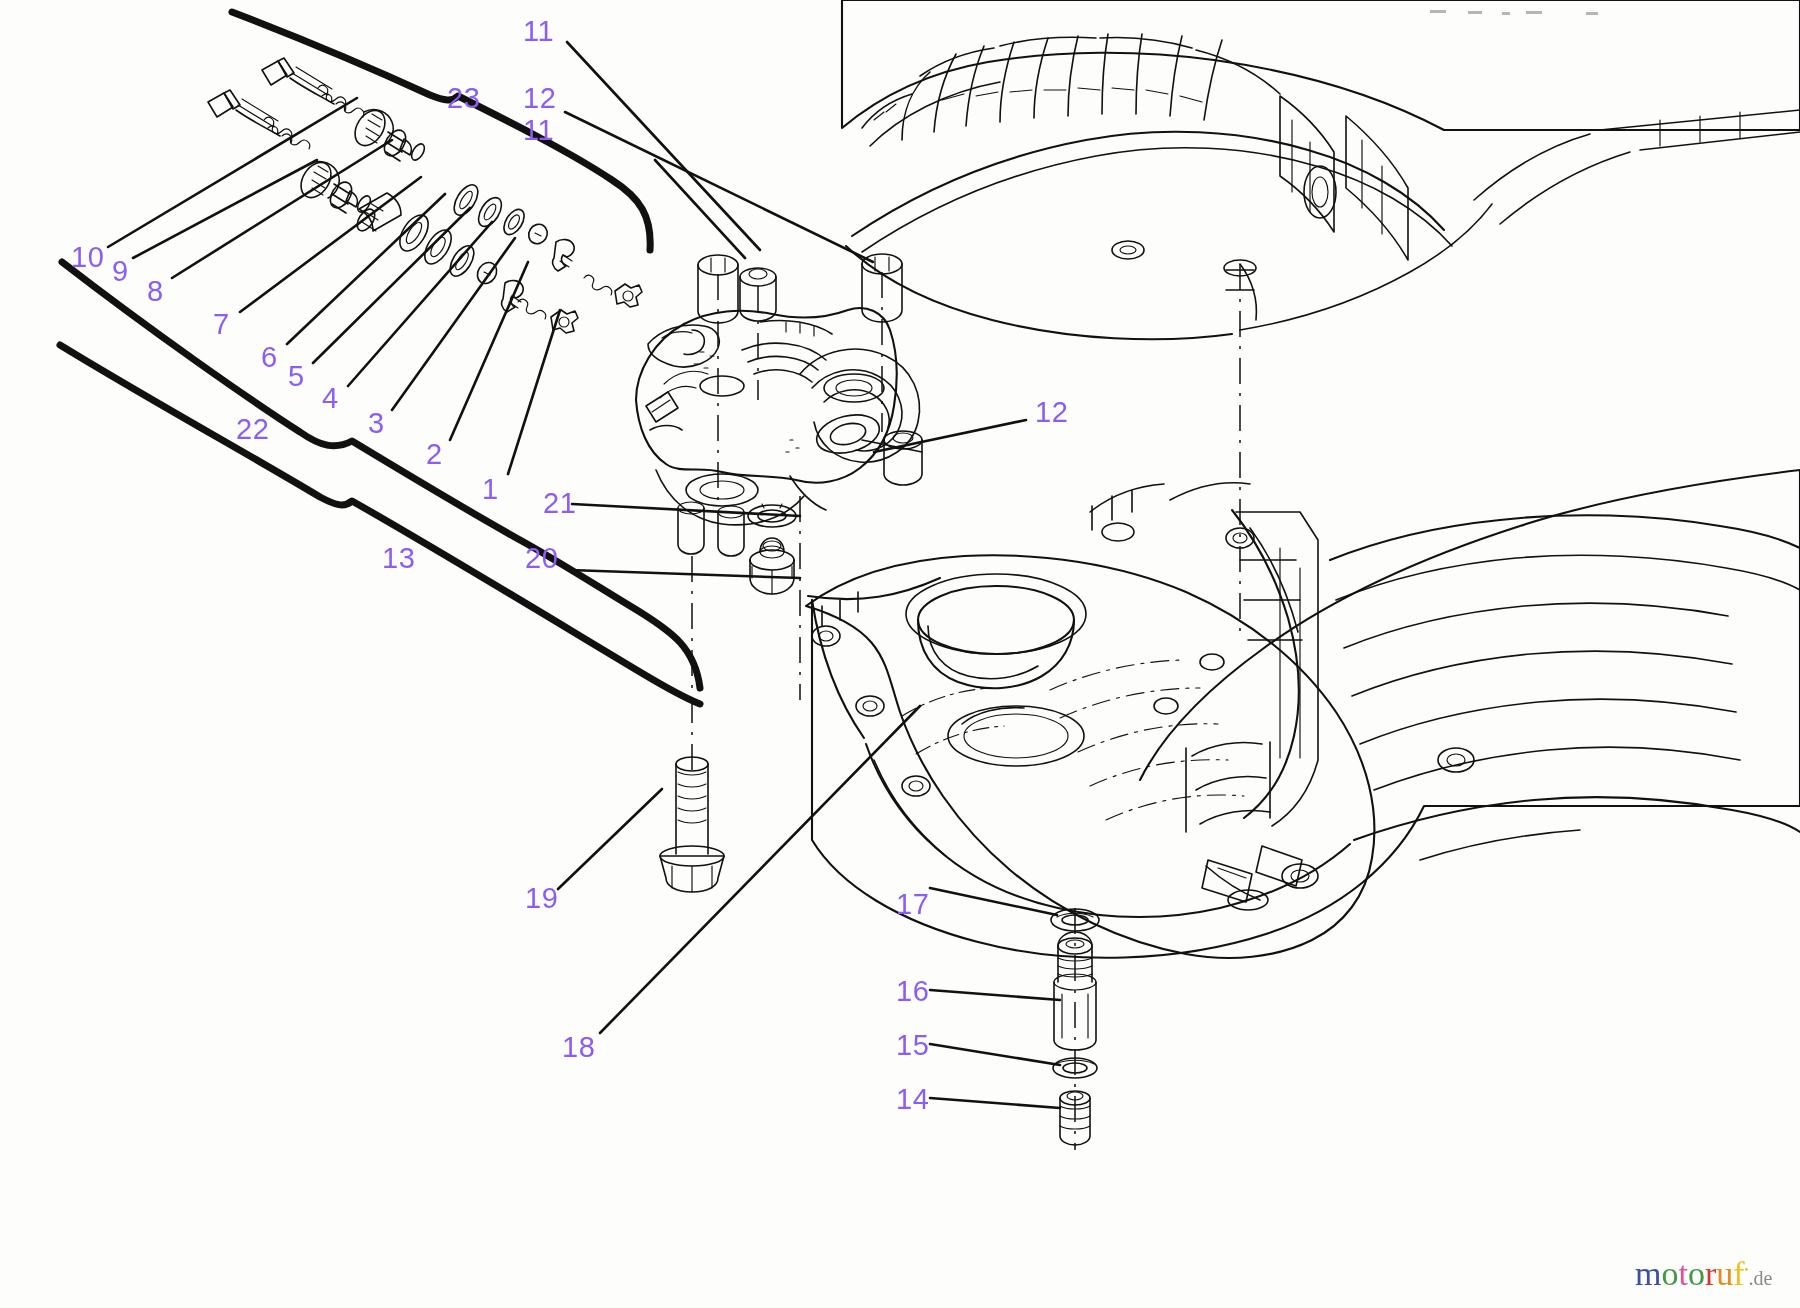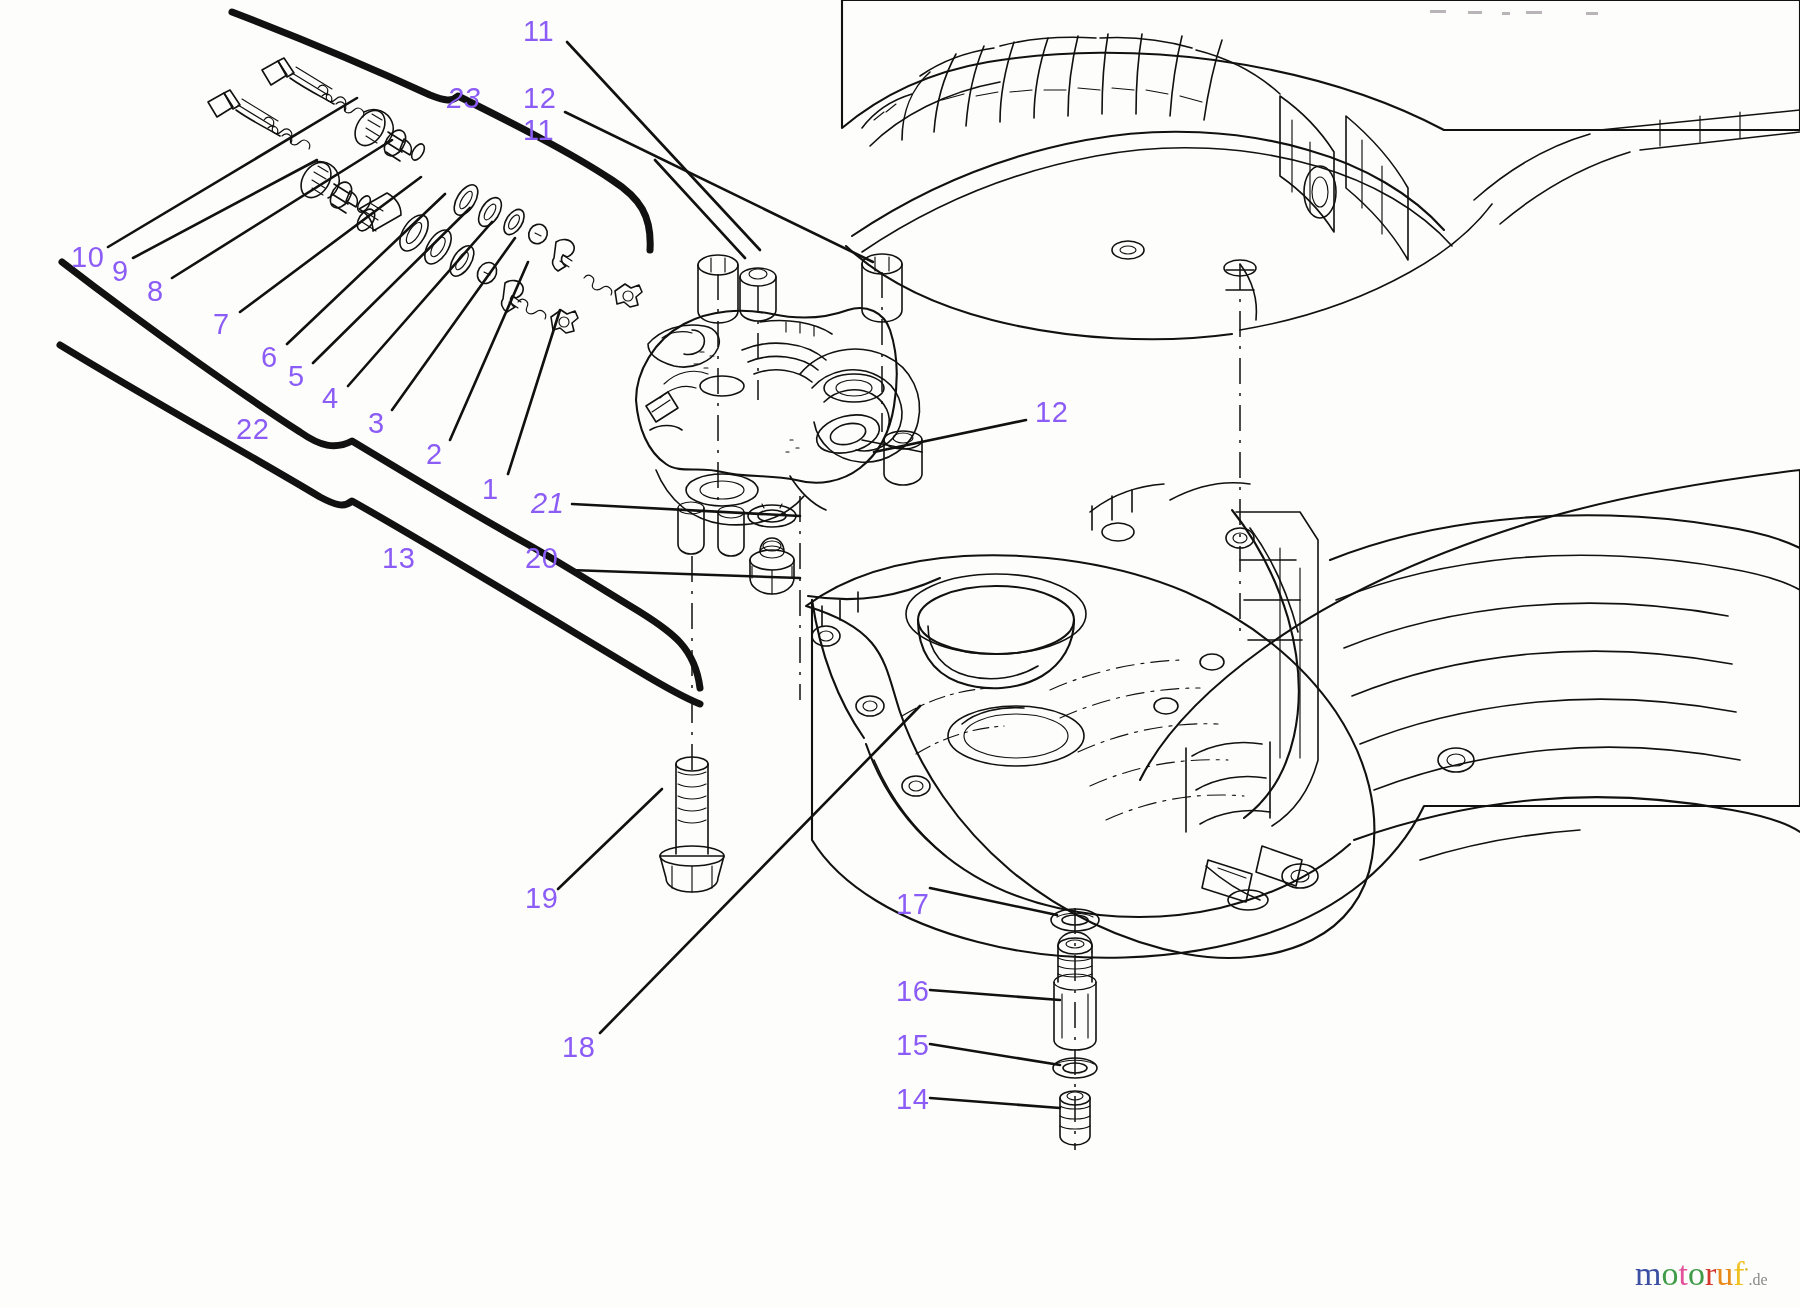--- a/index.html
+++ b/index.html
@@ -5,21 +5,21 @@
   html,body{margin:0;padding:0;background:#fdfdfb;}
   body{width:1800px;height:1308px;position:relative;overflow:hidden;
        font-family:"Liberation Sans",sans-serif;color:#111;}
   #stage{position:absolute;inset:0;width:1800px;height:1308px;}
   #svgroot{position:absolute;left:0;top:0;width:1800px;height:1308px;}
   .callout{position:absolute;font-size:29px;line-height:29px;color:#8b5cf6;
            font-family:"Liberation Sans",sans-serif;letter-spacing:.5px;
            white-space:nowrap;user-select:none;}
   #watermark{position:absolute;left:1635px;top:1252px;font-family:"Liberation Serif",serif;
              font-size:34px;line-height:34px;white-space:nowrap;font-weight:400;}
-  #watermark .d{font-size:16px;color:#8a8a8a;}
+  #watermark .d{font-size:20px;color:#8a8a8a;}
   #watermark sup{font-size:11px;vertical-align:super;color:#9a9a9a;}
   #topmarks{position:absolute;left:1430px;top:6px;width:220px;height:14px;}
   #topmarks i{position:absolute;display:block;height:3px;background:#b9b4b8;}
 </style>
 </head>
 <body>
 
 <div id="stage">
 
   <svg id="svgroot" viewBox="0 0 1800 1308">
@@ -498,36 +498,36 @@
         <path class="lead" d="M930,888 L1057,915"></path>
         <path class="lead" d="M930,990 L1060,1000"></path>
         <path class="lead" d="M930,1044 L1060,1065"></path>
         <path class="lead" d="M930,1098 L1060,1108"></path>
       </g>
 
   </svg>
 
   <div id="callouts">
       <div class="callout" style="left: 523px; top: 17px;">11</div>
-      <div class="callout" style="left: 447px; top: 84px; font-style: italic;">23</div>
+      <div class="callout" style="left: 447px; top: 84px;">23</div>
       <div class="callout" style="left: 523px; top: 84px;">12</div>
       <div class="callout" style="left: 523px; top: 116px;">11</div>
       <div class="callout" style="left: 71px; top: 243px;">10</div>
       <div class="callout" style="left: 112px; top: 257px;">9</div>
       <div class="callout" style="left: 147px; top: 277px;">8</div>
       <div class="callout" style="left: 213px; top: 310px;">7</div>
       <div class="callout" style="left: 261px; top: 343px;">6</div>
       <div class="callout" style="left: 288px; top: 362px;">5</div>
       <div class="callout" style="left: 322px; top: 384px;">4</div>
       <div class="callout" style="left: 368px; top: 409px;">3</div>
       <div class="callout" style="left: 426px; top: 440px;">2</div>
       <div class="callout" style="left: 482px; top: 475px;">1</div>
       <div class="callout" style="left: 236px; top: 415px;">22</div>
       <div class="callout" style="left: 382px; top: 544px;">13</div>
-      <div class="callout" style="left: 531px; top: 489px; font-style: italic;">21</div>
+      <div class="callout" style="left: 543px; top: 489px;">21</div>
       <div class="callout" style="left: 525px; top: 544px;">20</div>
       <div class="callout" style="left: 1035px; top: 398px;">12</div>
       <div class="callout" style="left: 525px; top: 884px;">19</div>
       <div class="callout" style="left: 562px; top: 1033px;">18</div>
       <div class="callout" style="left: 896px; top: 873px; margin-top: 17px;">17</div>
       <div class="callout" style="left: 896px; top: 977px;">16</div>
       <div class="callout" style="left: 896px; top: 1031px;">15</div>
       <div class="callout" style="left: 896px; top: 1085px;">14</div>
     </div>
 

